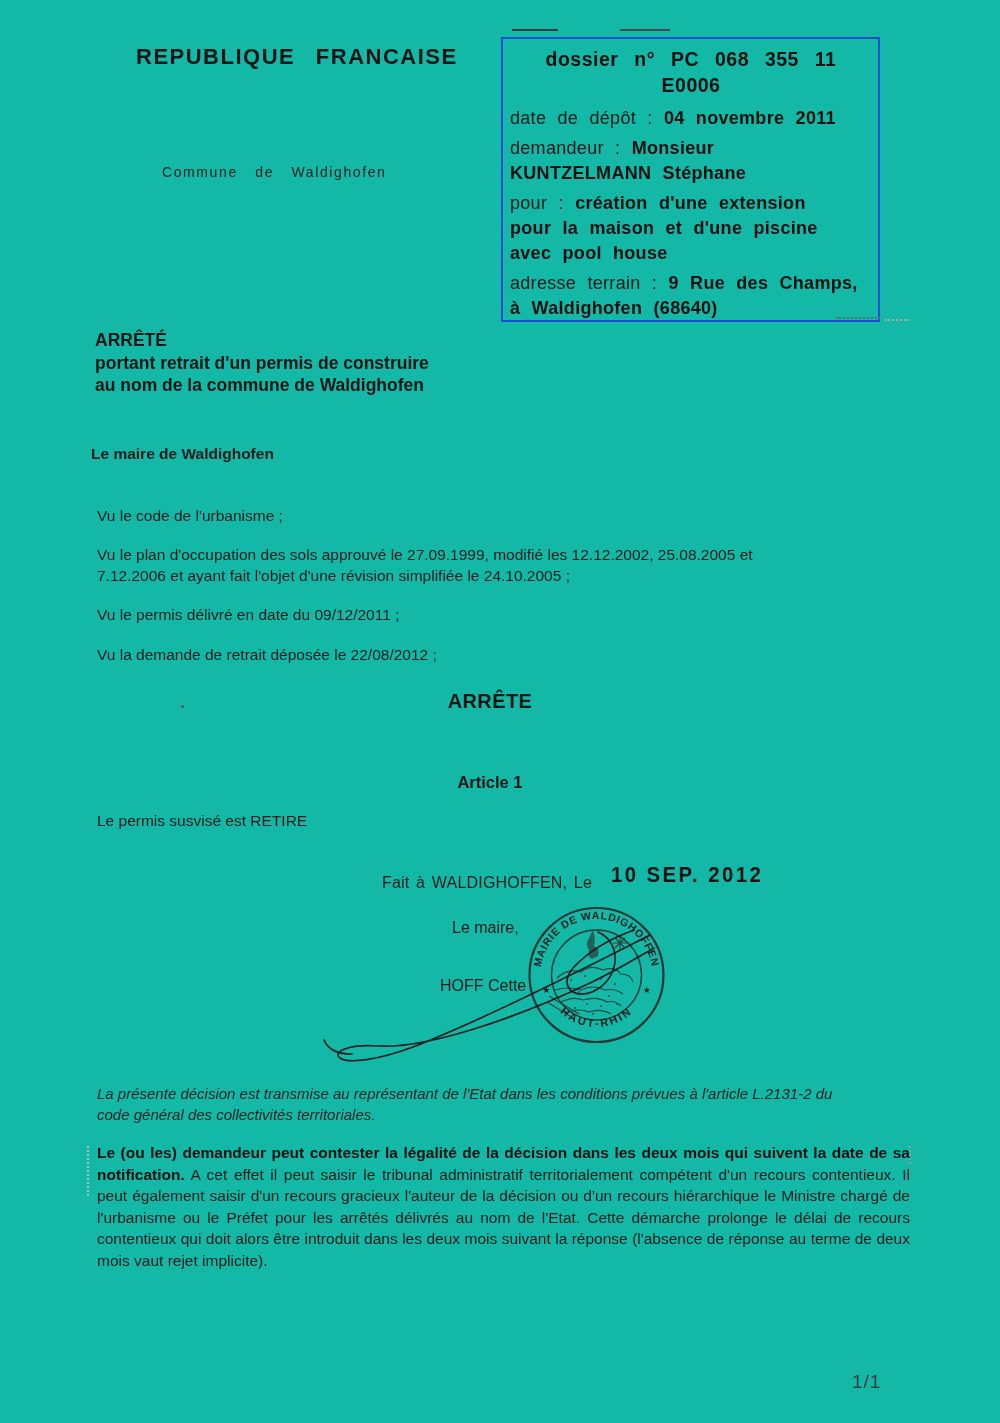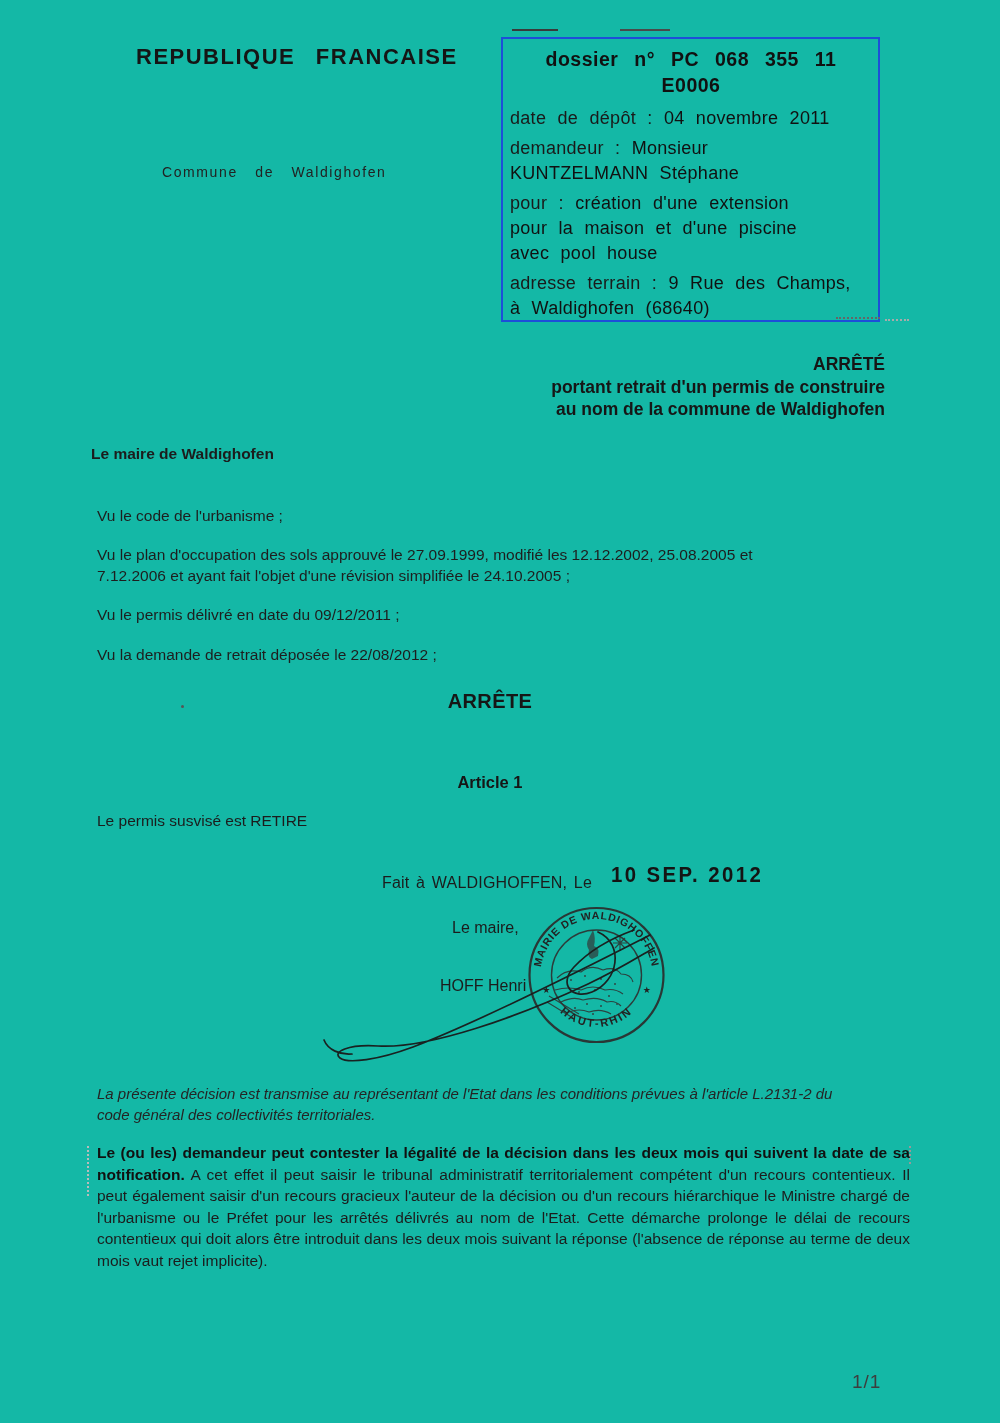--- a/index.html
+++ b/index.html
@@ -10,23 +10,23 @@
   }
   .abs{position:absolute;}
   
   .republic{left:136px; top:44px; font-size:22px; font-weight:700; letter-spacing:1.5px; word-spacing:13px; color:#151515;}
   .commune{left:162px; top:164px; font-size:14px; letter-spacing:1.6px; word-spacing:12px; color:#222;}
   
   .dossier-box{left:501px; top:37px; width:379px; height:285px; border:2px solid #1d4ed8; box-sizing:border-box; padding:4px 6px 0 7px;}
   .dossier-title{ text-align:center; font-weight:700; font-size:19.5px; line-height:26px; letter-spacing:.5px; word-spacing:10px; color:#111; margin-top:3px;}
   .dossier-rows{margin-top:8px;}
   .dossier-row{font-size:18px; line-height:25px; letter-spacing:.3px; word-spacing:6px; margin-top:5px; color:#1a1a1a;}
-  .dossier-row .val{font-weight:400; color:#111; white-space:pre-line;}
+  .dossier-row .val{font-weight:700; color:#111; white-space:pre-line;}
   
-  .title-block{left:95px; top:353px; width:790px; text-align:right; font-weight:700; font-size:17.5px; line-height:22.5px; color:#161616;}
+  .title-block{left:95px; top:329px; width:790px; text-align:left; font-weight:700; font-size:17.5px; line-height:22.5px; color:#161616;}
   
   .author{left:91px; top:445px; font-size:15.5px; font-weight:700;}
   .visa{left:97px; font-size:15.5px; line-height:21px; color:#1e1e1e;}
   .v1{top:505px;} .v2{top:544px; width:722px;} .v3{top:604px;} .v4{top:644px;}
   .center-heading{left:95px; width:790px; text-align:center; font-weight:700; color:#161616;}
   .decision-heading{top:690px; font-size:20px; letter-spacing:.4px;}
   .article-heading{top:773px; font-size:16.5px;}
   .article-text{left:97px; top:812px; font-size:15.5px;}
   
   .fait-line{left:382px; top:874px; font-size:16px; letter-spacing:.2px; word-spacing:2px;}
@@ -96,21 +96,21 @@
   <div class="abs visa v3">Vu le permis délivré en date du 09/12/2011 ;</div>
   <div class="abs visa v4">Vu la demande de retrait déposée le 22/08/2012 ;</div>
 
   <div class="abs center-heading decision-heading">ARRÊTE</div>
   <div class="abs center-heading article-heading">Article 1</div>
   <div class="abs article-text">Le permis susvisé est RETIRE</div>
 
   <div class="abs fait-line">Fait à WALDIGHOFFEN, Le</div>
   <div class="abs date-stamp">10 SEP. 2012</div>
   <div class="abs role">Le maire,</div>
-  <div class="abs name">HOFF Henri</div>
+  <div class="abs name">HOFF Cette</div>
 
   <svg class="abs stamp-svg" style="left:497px; top:878px;" width="200" height="200" viewBox="0 0 200 200">
     <circle cx="99.5" cy="97" r="67" fill="none" stroke="#2b2b2b" stroke-width="2.2" opacity="0.92"></circle>
     <circle cx="99.5" cy="97" r="45" fill="none" stroke="#2f2f2f" stroke-width="1.4" opacity="0.9"></circle>
     <defs>
       <path id="arcTop" d="M 44.35 87.3 A 56 56 0 0 1 154.65 87.3" fill="none"></path>
       <path id="arcBottom" d="M 54.5 123 A 52 52 0 0 0 144.5 123" fill="none"></path>
     </defs>
     <text font-family="Liberation Sans, sans-serif" font-size="10.5" font-weight="700" fill="#222" letter-spacing="0.8">
       <textPath href="#arcTop" startOffset="50%" text-anchor="middle">MAIRIE DE WALDIGHOFFEN</textPath>

